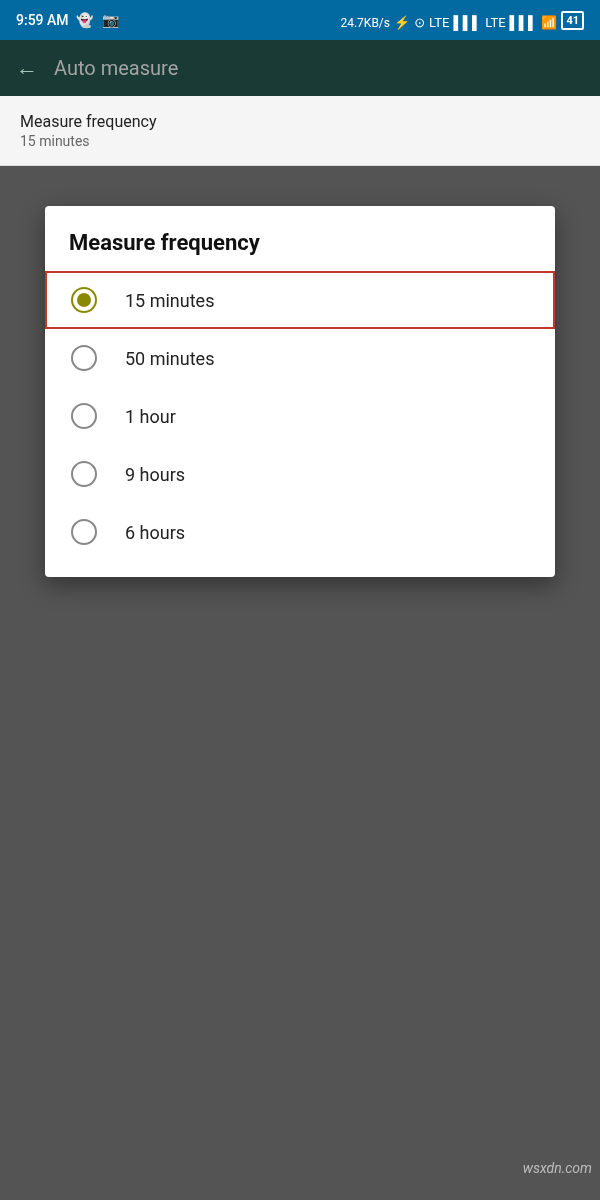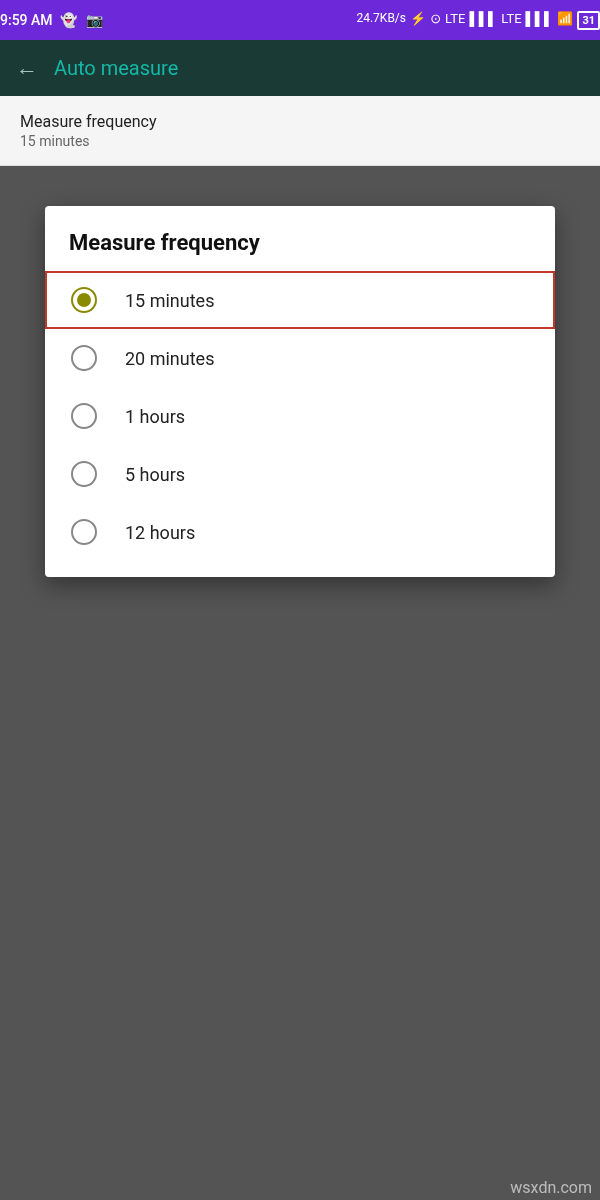--- a/index.html
+++ b/index.html
@@ -11,37 +11,37 @@
       background: #6b6b6b;
       font-family: 'Roboto', Arial, sans-serif;
       position: relative;
       overflow-x: hidden;
     }
 
     
     .status-bar {
       width: 100%;
       height: 40px;
-      background: #6d28d9;
+      background: #0369a1;
       display: flex;
       align-items: center;
       justify-content: space-between;
-      padding: 0 0;
+      padding: 0 16px;
     }
     .status-left {
       display: flex;
       align-items: center;
       gap: 8px;
       color: white;
       font-size: 14px;
       font-weight: 500;
     }
     .status-right {
       display: flex;
-      align-items: flex-start;
+      align-items: flex-end;
       gap: 4px;
       color: white;
       font-size: 12px;
     }
     .status-icon {
       font-size: 13px;
       color: white;
     }
     .battery-box {
       border: 2px solid white;
@@ -60,21 +60,21 @@
       align-items: center;
       padding: 0 16px;
       gap: 16px;
     }
     .back-arrow {
       color: #a0c4b8;
       font-size: 22px;
       cursor: pointer;
     }
     .top-bar-title {
-      color: #14b8a6;
+      color: #a3a3a3;
       font-size: 20px;
       font-weight: 400;
     }
 
     
     .settings-section {
       background: #f5f5f5;
       padding: 16px 20px;
       border-bottom: 1px solid #e0e0e0;
     }
@@ -150,46 +150,47 @@
       position: absolute;
     }
     .radio-label {
       font-size: 18px;
       color: #222;
     }
 
     
     .watermark {
       position: fixed;
-      bottom: 3px;
+      bottom: 24px;
       right: 8px;
-      font-size: 16px;
+      font-size: 14px;
       color: rgba(255,255,255,0.6);
       pointer-events: none;
+      font-style: italic;
     }
   </style>
 </head>
 <body>
 
 <div class="status-bar">
   <div class="status-left">
     <span>9:59 AM</span>
     <span>👻</span>
     <span>📷</span>
   </div>
   <div class="status-right">
     <span>24.7KB/s</span>
     <span class="status-icon">⚡</span>
     <span class="status-icon">⊙</span>
     <span class="status-icon">LTE</span>
     <span class="status-icon">▌▌▌</span>
     <span class="status-icon">LTE</span>
     <span class="status-icon">▌▌▌</span>
     <span class="status-icon">📶</span>
-    <span class="battery-box">31</span>
+    <span class="battery-box">41</span>
   </div>
 </div>
 
 <div class="top-bar">
   <span class="back-arrow">←</span>
   <span class="top-bar-title">Auto measure</span>
 </div>
 
 <div class="settings-section">
   <div class="settings-label">Measure frequency</div>
@@ -200,31 +201,31 @@
   <div class="dialog">
     <div class="dialog-title">Measure frequency</div>
 
     <div id="radio-options">
         <div class="radio-option selected">
           <div class="radio-circle checked"></div>
           <span class="radio-label">15 minutes</span>
         </div>
         <div class="radio-option">
           <div class="radio-circle"></div>
-          <span class="radio-label">20 minutes</span>
-        </div>
-        <div class="radio-option">
-          <div class="radio-circle"></div>
-          <span class="radio-label">1 hours</span>
-        </div>
-        <div class="radio-option">
-          <div class="radio-circle"></div>
-          <span class="radio-label">5 hours</span>
-        </div>
-        <div class="radio-option">
-          <div class="radio-circle"></div>
-          <span class="radio-label">12 hours</span>
+          <span class="radio-label">50 minutes</span>
+        </div>
+        <div class="radio-option">
+          <div class="radio-circle"></div>
+          <span class="radio-label">1 hour</span>
+        </div>
+        <div class="radio-option">
+          <div class="radio-circle"></div>
+          <span class="radio-label">9 hours</span>
+        </div>
+        <div class="radio-option">
+          <div class="radio-circle"></div>
+          <span class="radio-label">6 hours</span>
         </div>
       </div>
   </div>
 </div>
 
 <div class="watermark">wsxdn.com</div>
 
 </body></html>

